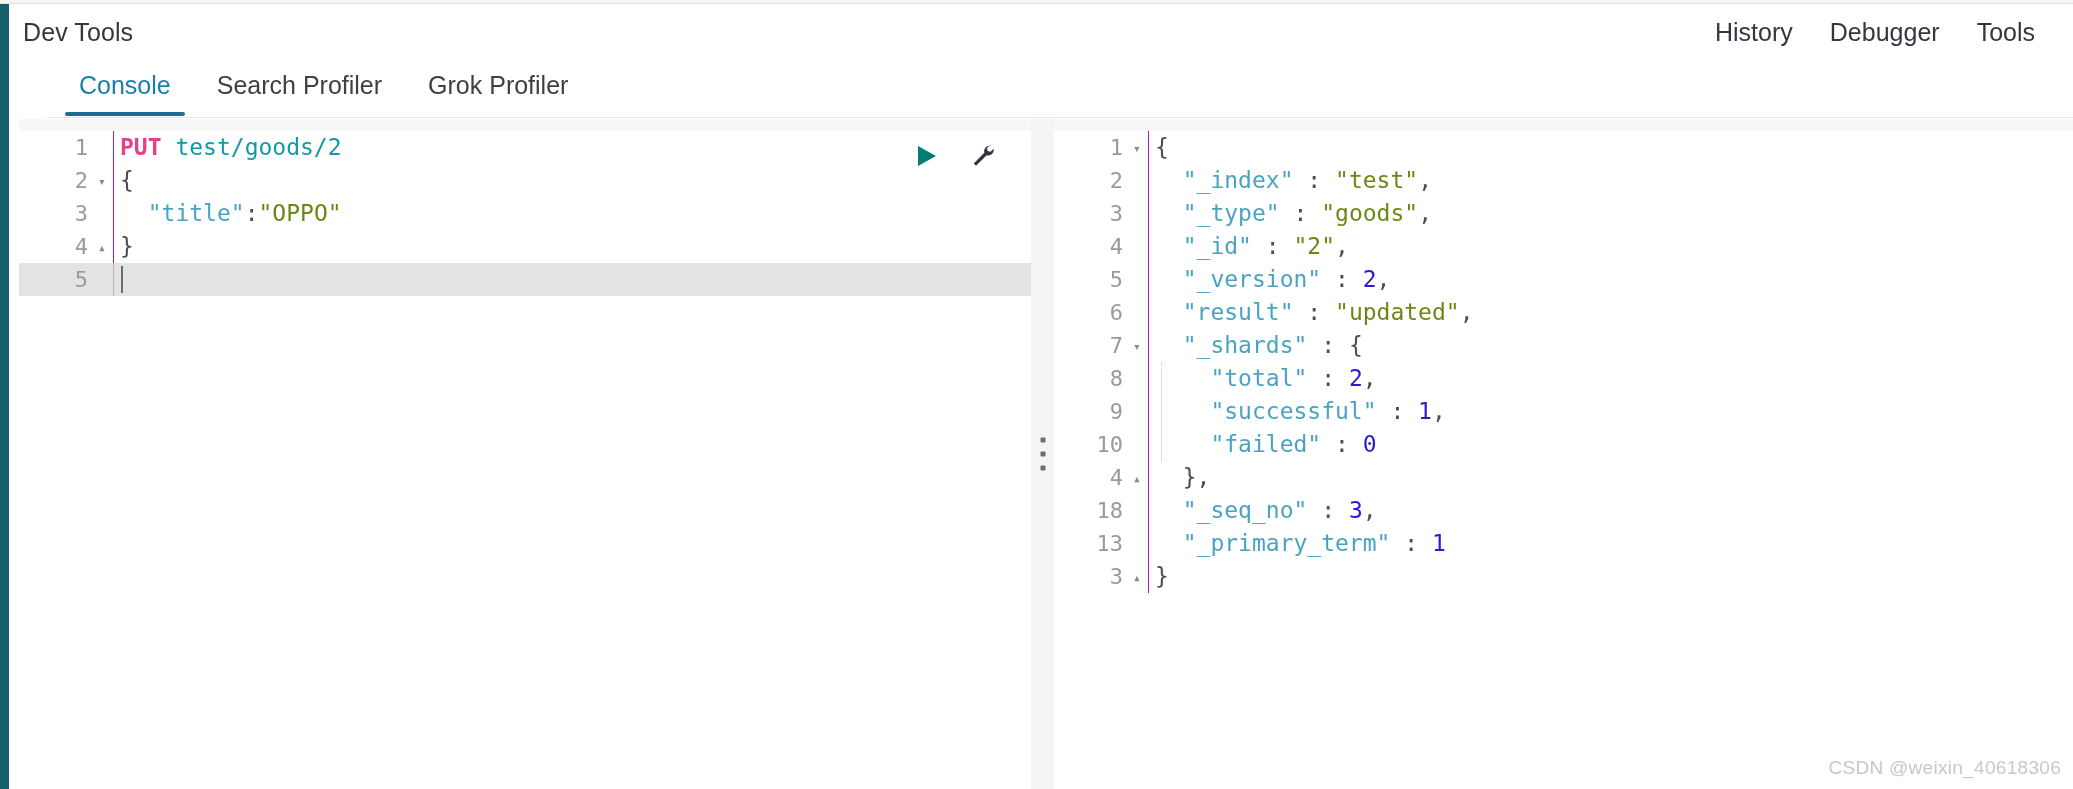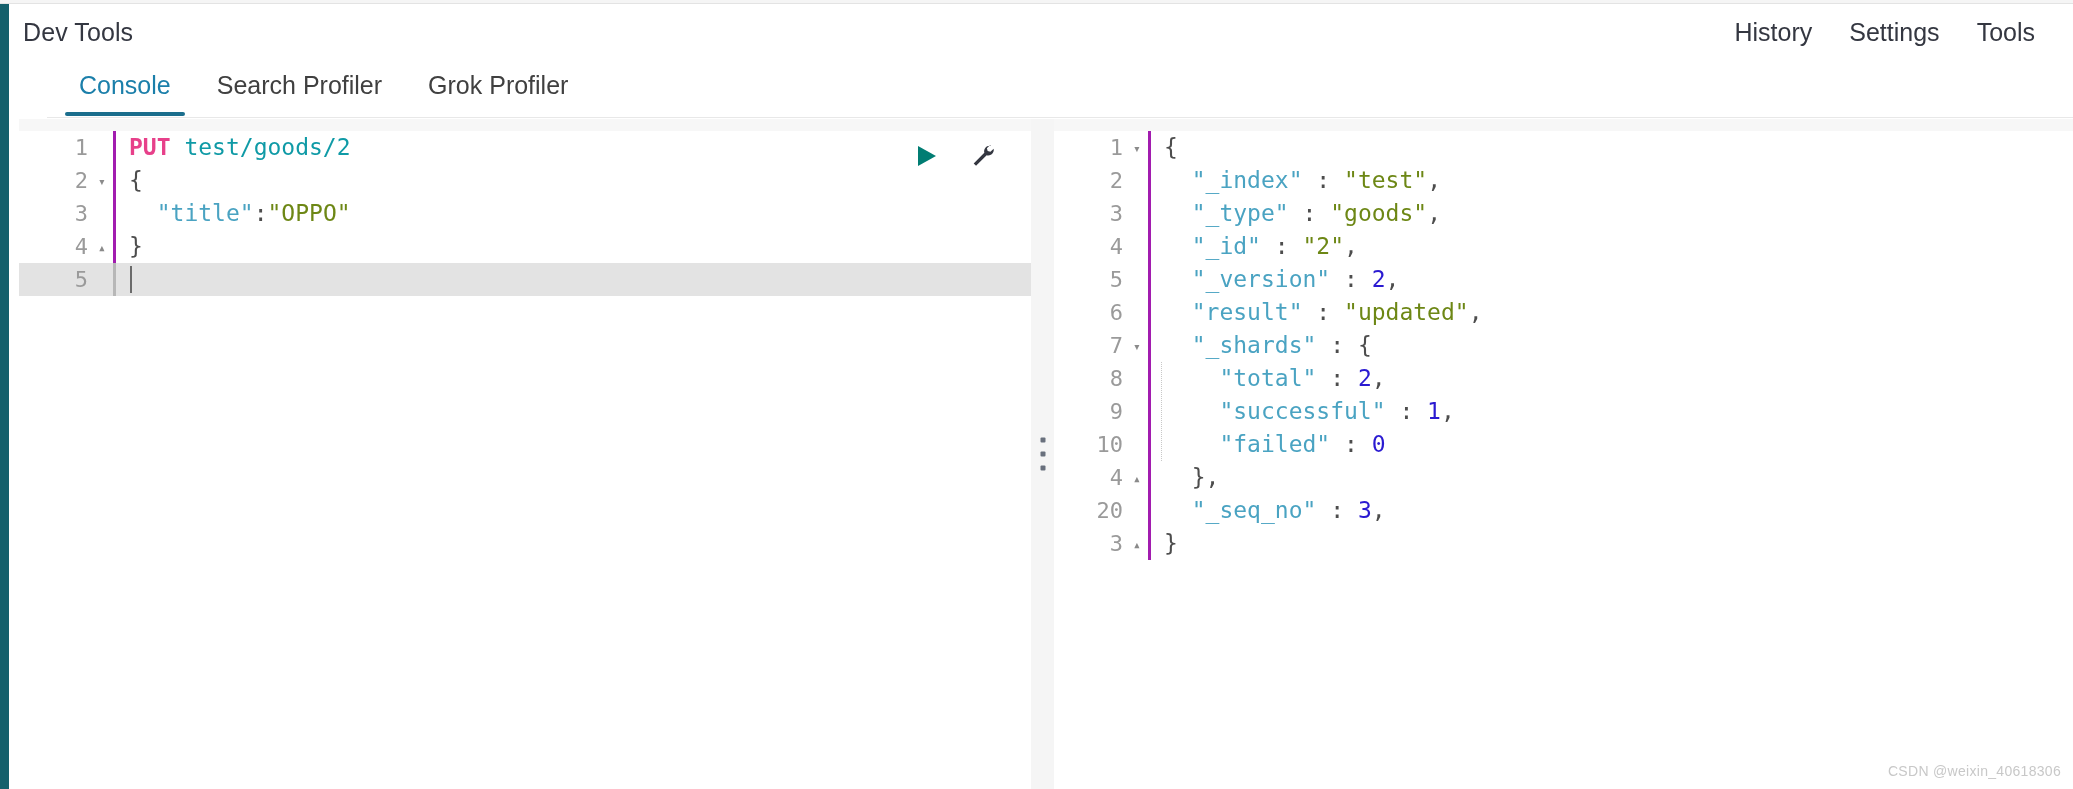--- a/index.html
+++ b/index.html
@@ -160,22 +160,22 @@
     flex: 0 0 auto;
     width: 22px;
     text-align: center;
     color: #8a8a8a;
     font-size: 13px;
     line-height: 35px;
     user-select: none;
   }
   .codetext {
     flex: 1 1 auto;
-    padding-left: 13px;
-    border-left: 3px solid #a21caf;
+    padding-left: 6px;
+    border-left: 1px solid #a21caf;
     line-height: 33px;
     color: #343741;
   }
   .code-line.current .codetext { border-left-color: #b7b7b7; }
 
   
   .caret {
     display: inline-block;
     width: 2px;
     height: 27px;
@@ -236,40 +236,40 @@
     display: block;
     width: 5px; height: 5px;
     background: #69707d;
     border-radius: 1px;
   }
 
   
   .watermark {
     position: absolute;
     right: 12px; bottom: 10px;
-    font-size: 14px;
+    font-size: 19px;
     color: #c8c8c8;
     white-space: nowrap;
     letter-spacing: 0.3px;
     font-family: "Liberation Sans", sans-serif;
   }
 </style>
 </head>
 <body>
 
 <div id="app">
 
   <div class="top-strip"></div>
   <div class="left-rail"></div>
 
   <div class="header">
     <div class="app-title">Dev Tools</div>
     <div class="header-links" id="header-links">
         <div class="header-link">History</div>
-        <div class="header-link">Settings</div>
+        <div class="header-link">Debugger</div>
         <div class="header-link">Tools</div>
       </div>
   </div>
 
   <div class="tabbar">
     <div class="tabs" id="tabs">
         <div class="tab active">Console</div>
         <div class="tab">Search Profiler</div>
         <div class="tab">Grok Profiler</div>
       </div>
@@ -315,21 +315,22 @@
           <div class="code-line"><div class="gutter">2</div><div class="fold"></div><div class="codetext"><span class="t-punct">  </span><span class="t-key">"_index"</span><span class="t-punct"> : </span><span class="t-string">"test"</span><span class="t-punct">,</span></div></div>
           <div class="code-line"><div class="gutter">3</div><div class="fold"></div><div class="codetext"><span class="t-punct">  </span><span class="t-key">"_type"</span><span class="t-punct"> : </span><span class="t-string">"goods"</span><span class="t-punct">,</span></div></div>
           <div class="code-line"><div class="gutter">4</div><div class="fold"></div><div class="codetext"><span class="t-punct">  </span><span class="t-key">"_id"</span><span class="t-punct"> : </span><span class="t-string">"2"</span><span class="t-punct">,</span></div></div>
           <div class="code-line"><div class="gutter">5</div><div class="fold"></div><div class="codetext"><span class="t-punct">  </span><span class="t-key">"_version"</span><span class="t-punct"> : </span><span class="t-num">2</span><span class="t-punct">,</span></div></div>
           <div class="code-line"><div class="gutter">6</div><div class="fold"></div><div class="codetext"><span class="t-punct">  </span><span class="t-key">"result"</span><span class="t-punct"> : </span><span class="t-string">"updated"</span><span class="t-punct">,</span></div></div>
           <div class="code-line"><div class="gutter">7</div><div class="fold">▾</div><div class="codetext"><span class="t-punct">  </span><span class="t-key">"_shards"</span><span class="t-punct"> : </span><span class="t-brace">{</span></div></div>
           <div class="code-line"><div class="gutter">8</div><div class="fold"></div><div class="codetext"><span class="t-punct">    </span><span class="t-key">"total"</span><span class="t-punct"> : </span><span class="t-num">2</span><span class="t-punct">,</span></div></div>
           <div class="code-line"><div class="gutter">9</div><div class="fold"></div><div class="codetext"><span class="t-punct">    </span><span class="t-key">"successful"</span><span class="t-punct"> : </span><span class="t-num">1</span><span class="t-punct">,</span></div></div>
           <div class="code-line"><div class="gutter">10</div><div class="fold"></div><div class="codetext"><span class="t-punct">    </span><span class="t-key">"failed"</span><span class="t-punct"> : </span><span class="t-num">0</span></div></div>
           <div class="code-line"><div class="gutter">4</div><div class="fold">▴</div><div class="codetext"><span class="t-punct">  </span><span class="t-brace">}</span><span class="t-punct">,</span></div></div>
-          <div class="code-line"><div class="gutter">20</div><div class="fold"></div><div class="codetext"><span class="t-punct">  </span><span class="t-key">"_seq_no"</span><span class="t-punct"> : </span><span class="t-num">3</span><span class="t-punct">,</span></div></div>
+          <div class="code-line"><div class="gutter">18</div><div class="fold"></div><div class="codetext"><span class="t-punct">  </span><span class="t-key">"_seq_no"</span><span class="t-punct"> : </span><span class="t-num">3</span><span class="t-punct">,</span></div></div>
+          <div class="code-line"><div class="gutter">13</div><div class="fold"></div><div class="codetext"><span class="t-punct">  </span><span class="t-key">"_primary_term"</span><span class="t-punct"> : </span><span class="t-num">1</span></div></div>
           <div class="code-line"><div class="gutter">3</div><div class="fold">▴</div><div class="codetext"><span class="t-brace">}</span></div></div>
           <div class="indent-guide" style="top: 231px; height: 99px; position: absolute;"></div>
         </div>
     </div>
 
   </div>
 
   <div class="watermark">CSDN @weixin_40618306</div>
 
 </div>

